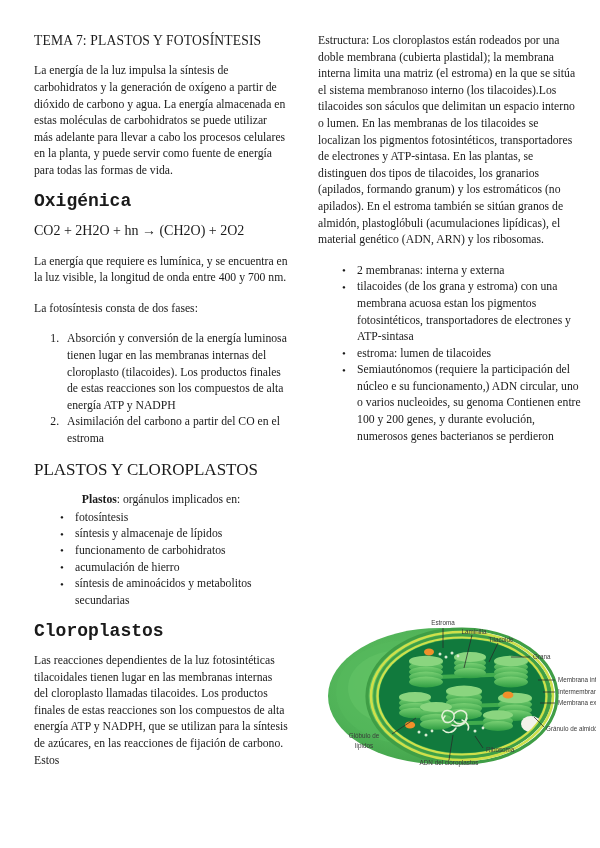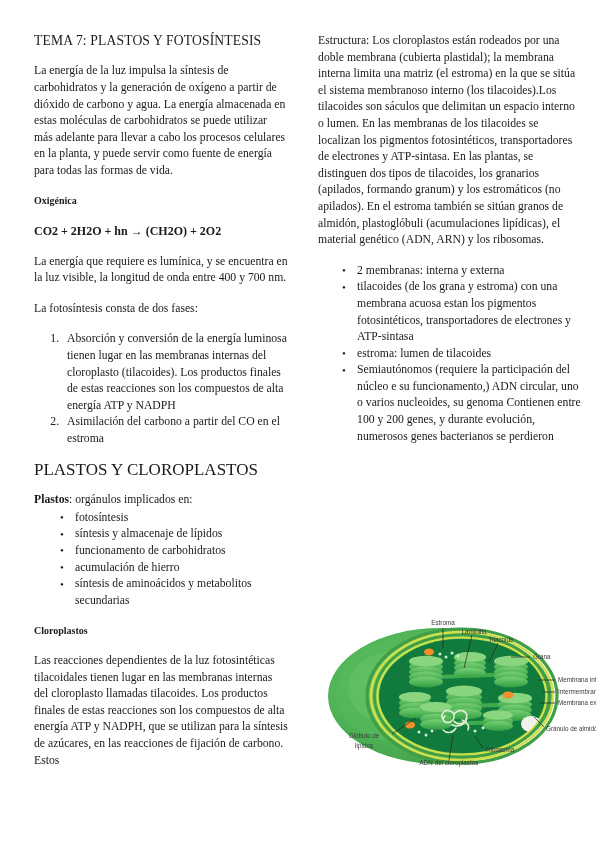--- a/index.html
+++ b/index.html
@@ -40,40 +40,41 @@
     margin: 0 0 14px 0;
     line-height: 1.2;
   }
   p.para {
     font-size: 11.7px;
     line-height: 16.6px;
     margin: 0 0 14px 0;
     text-align: left;
   }
   .bold-head {
-    font-size: 10px;
+    font-size: 18px;
     font-weight: bold;
     line-height: 16.6px;
     margin: 0 0 13px 0;
+    font-family: Liberation Mono, monospace;
   }
   .eq {
-    font-size: 12px;
-    line-height: 16.6px;
-    margin: 0 0 14px 0;
-    font-weight: bold;
+    font-size: 14px;
+    line-height: 16.6px;
+    margin: 0 0 14px 0;
   }
   .plain-head {
     font-size: 17px;
     line-height: 16.6px;
     margin: 0 0 14px 0;
   }
   .lead-in {
     font-size: 11.7px;
     line-height: 16.6px;
     margin: 8px 0 1px 0;
+    text-align: center;
   }
   .lead-in b { font-weight: bold; }
 
   ol.num-list {
     margin: 0 0 14px 0;
     padding-left: 28px;
     font-size: 11.7px;
     line-height: 16.6px;
   }
   ol.num-list > li {

